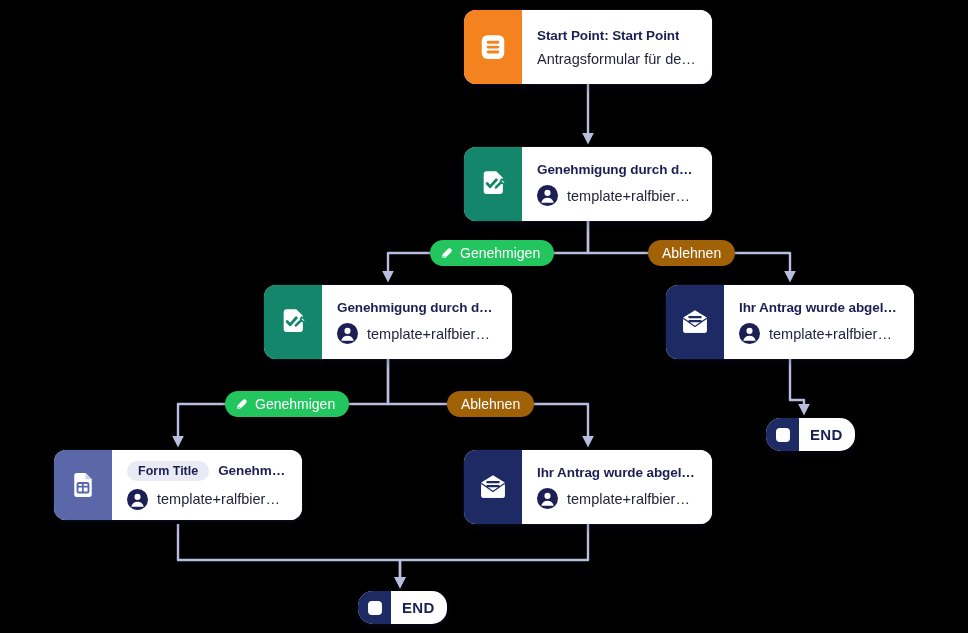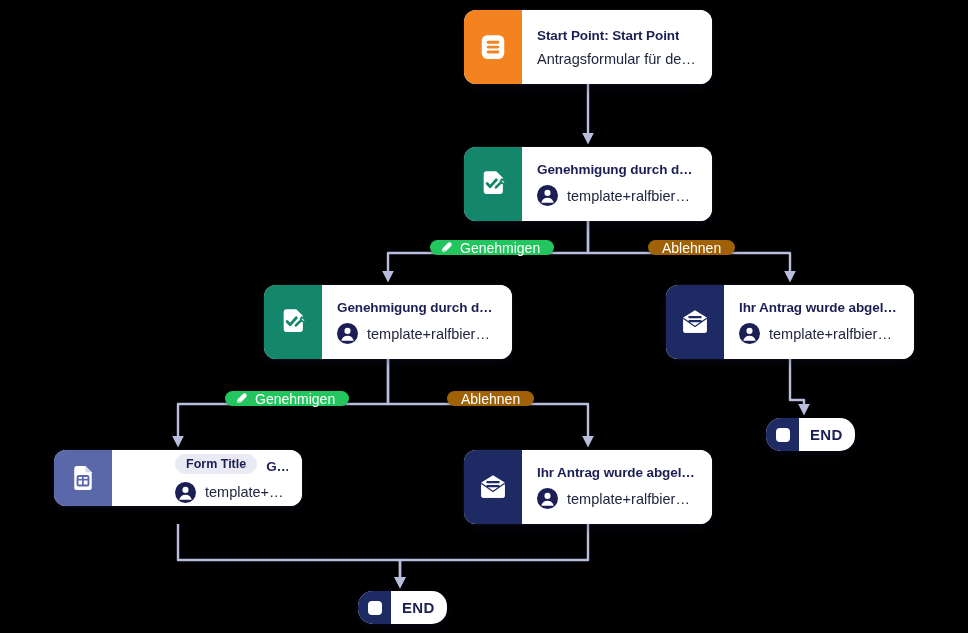--- a/index.html
+++ b/index.html
@@ -70,21 +70,21 @@
     text-overflow: ellipsis;
   }
   .node-sub-row {
     display: flex;
     align-items: center;
     gap: 9px;
     min-width: 0;
   }
   .title-row {
     display: flex;
-    align-items: flex-end;
+    align-items: center;
     gap: 9px;
     min-width: 0;
   }
   .chip {
     display: inline-flex;
     align-items: center;
     background: #e9eaf3;
     color: #1b1f53;
     font-size: 12.5px;
     font-weight: bold;
@@ -110,21 +110,21 @@
     align-items: center;
     justify-content: center;
   }
 
   
   .badge {
     position: absolute;
     display: inline-flex;
     align-items: center;
     gap: 6px;
-    height: 15px;
+    height: 26px;
     padding: 0 14px;
     border-radius: 14px;
     font-size: 14px;
     color: #ffffff;
     white-space: nowrap;
     z-index: 8;
     box-shadow: 0 1px 4px rgba(0,0,0,.35);
   }
   .badge-approve { background: #22c55e; padding-left: 9px; }
   .badge-reject  { background: #a16207; }
@@ -271,21 +271,21 @@
             <span class="avatar">
               <svg width="21" height="21" viewBox="0 0 24 24" xmlns="http://www.w3.org/2000/svg">
                 <circle cx="12" cy="9" r="3.5" fill="#ffffff"></circle>
                 <path d="M4.8 20.4c.9-3.9 3.7-5.9 7.2-5.9s6.3 2 7.2 5.9z" fill="#ffffff"></path>
               </svg>
             </span>
             <div class="node-sub">template+ralfbierman...</div>
           </div>
         </div>
       </div>
-      <div class="node" style="left: 54px; top: 450px; width: 248px; height: 56px; gap: 48px;">
+      <div class="node" style="left: 54px; top: 450px; width: 248px; height: 70px;">
         <div class="node-icon accent-indigo">
           <svg width="30" height="30" viewBox="0 0 24 24" xmlns="http://www.w3.org/2000/svg">
             <path d="M5 4.4a2 2 0 0 1 2-2h7l5 5v12.2a2 2 0 0 1-2 2H7a2 2 0 0 1-2-2z" fill="#ffffff"></path>
             <path d="M14 2.4l5 5h-5z" fill="#cfd4ea"></path>
             <rect x="7.6" y="10.4" width="8.8" height="7.6" rx="1.1" fill="none" stroke="#5a67a8" stroke-width="1.5"></rect>
             <path d="M7.6 13.2h8.8M11.9 10.4v7.6" stroke="#5a67a8" stroke-width="1.4"></path>
           </svg>
         </div>
         <div class="node-body">
           <div class="title-row">

